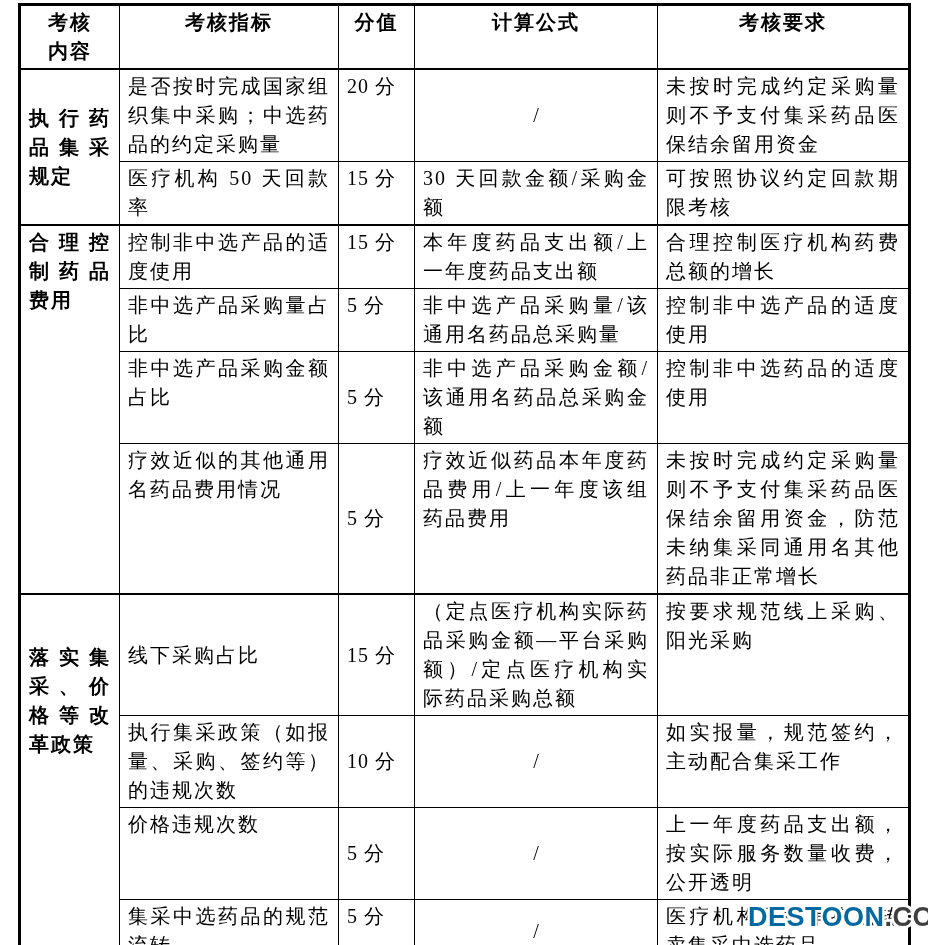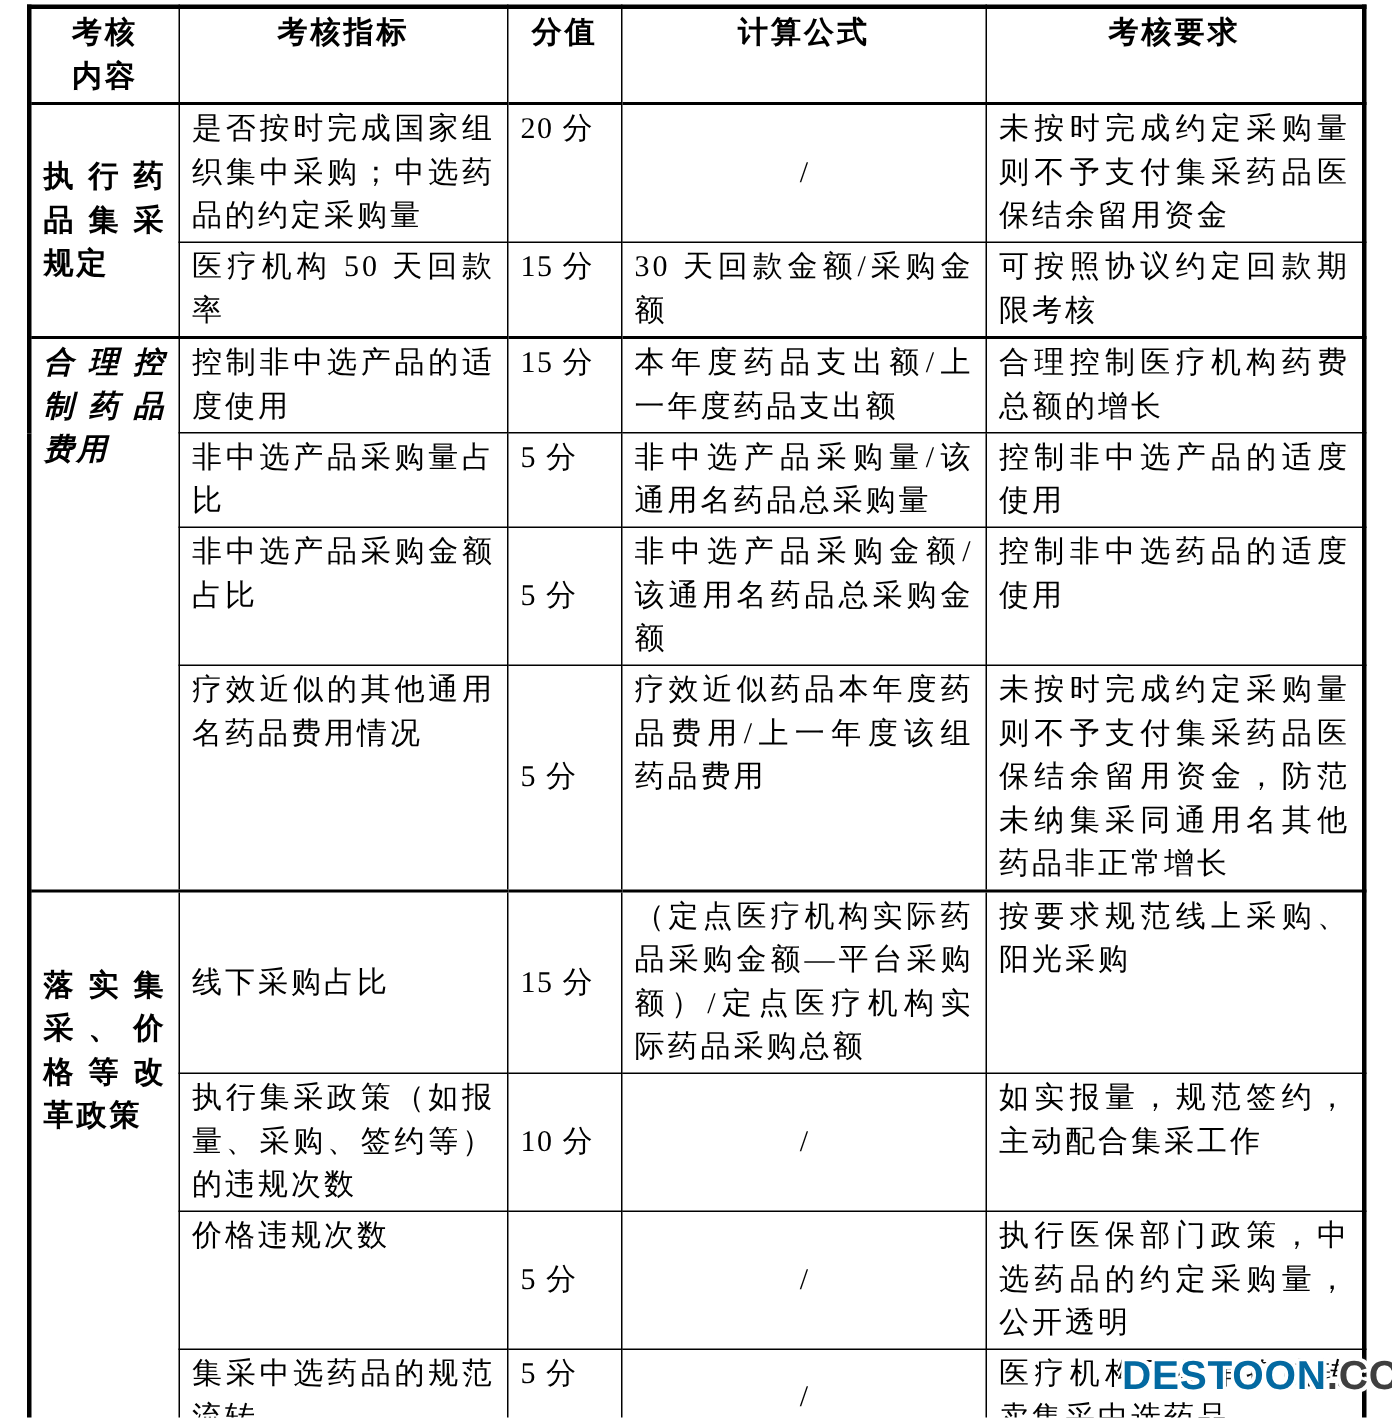--- a/index.html
+++ b/index.html
@@ -20,21 +20,21 @@
     font-size:20px;line-height:29px;
     vertical-align:top;
     text-align:justify;text-justify:inter-character;
     letter-spacing:2px;
     overflow:hidden;
     font-weight:normal;
   }
   tr.sect td, tr.sect th{border-top:2.5px solid #000;}
   th{font-weight:bold;text-align:center;white-space:pre-line;}
   td.group{font-weight:bold;vertical-align:middle;}
-  td.group.g2{vertical-align:top;font-style:italic;}
+  td.group.g2{vertical-align:top;}
   td.group.g3{vertical-align:top;padding-top:48px;}
   td.score{text-align:left;letter-spacing:1px;}
   td.score.mid{vertical-align:middle;}
   td.slash{text-align:center;vertical-align:middle;letter-spacing:0;}
   td.mid{vertical-align:middle;}
   tr.hdr{height:54px;}
   tr.r1{height:88px;} tr.r2{height:61px;} tr.r3{height:55px;}
   tr.r4{height:55px;} tr.r5{height:90px;} tr.r6{height:140px;}
   tr.r7{height:114px;} tr.r8{height:89px;} tr.r9{height:84px;}
   tr.r10{height:60px;}
@@ -121,21 +121,21 @@
       <tr class="r8">
         <td>执行集采政策（如报量、采购、签约等）的违规次数</td>
         <td class="score mid">10 分</td>
         <td class="slash">/</td>
         <td>如实报量，规范签约，主动配合集采工作</td>
       </tr>
       <tr class="r9">
         <td>价格违规次数</td>
         <td class="score mid">5 分</td>
         <td class="slash">/</td>
-        <td>执行医保部门政策，中选药品的约定采购量，公开透明</td>
+        <td>上一年度药品支出额，按实际服务数量收费，公开透明</td>
       </tr>
       <tr class="r10">
         <td>集采中选药品的规范流转</td>
         <td class="score">5 分</td>
         <td class="slash">/</td>
         <td>医疗机构不得串换或转卖集采中选药品</td>
       </tr>
 
     </tbody>
   </table>

